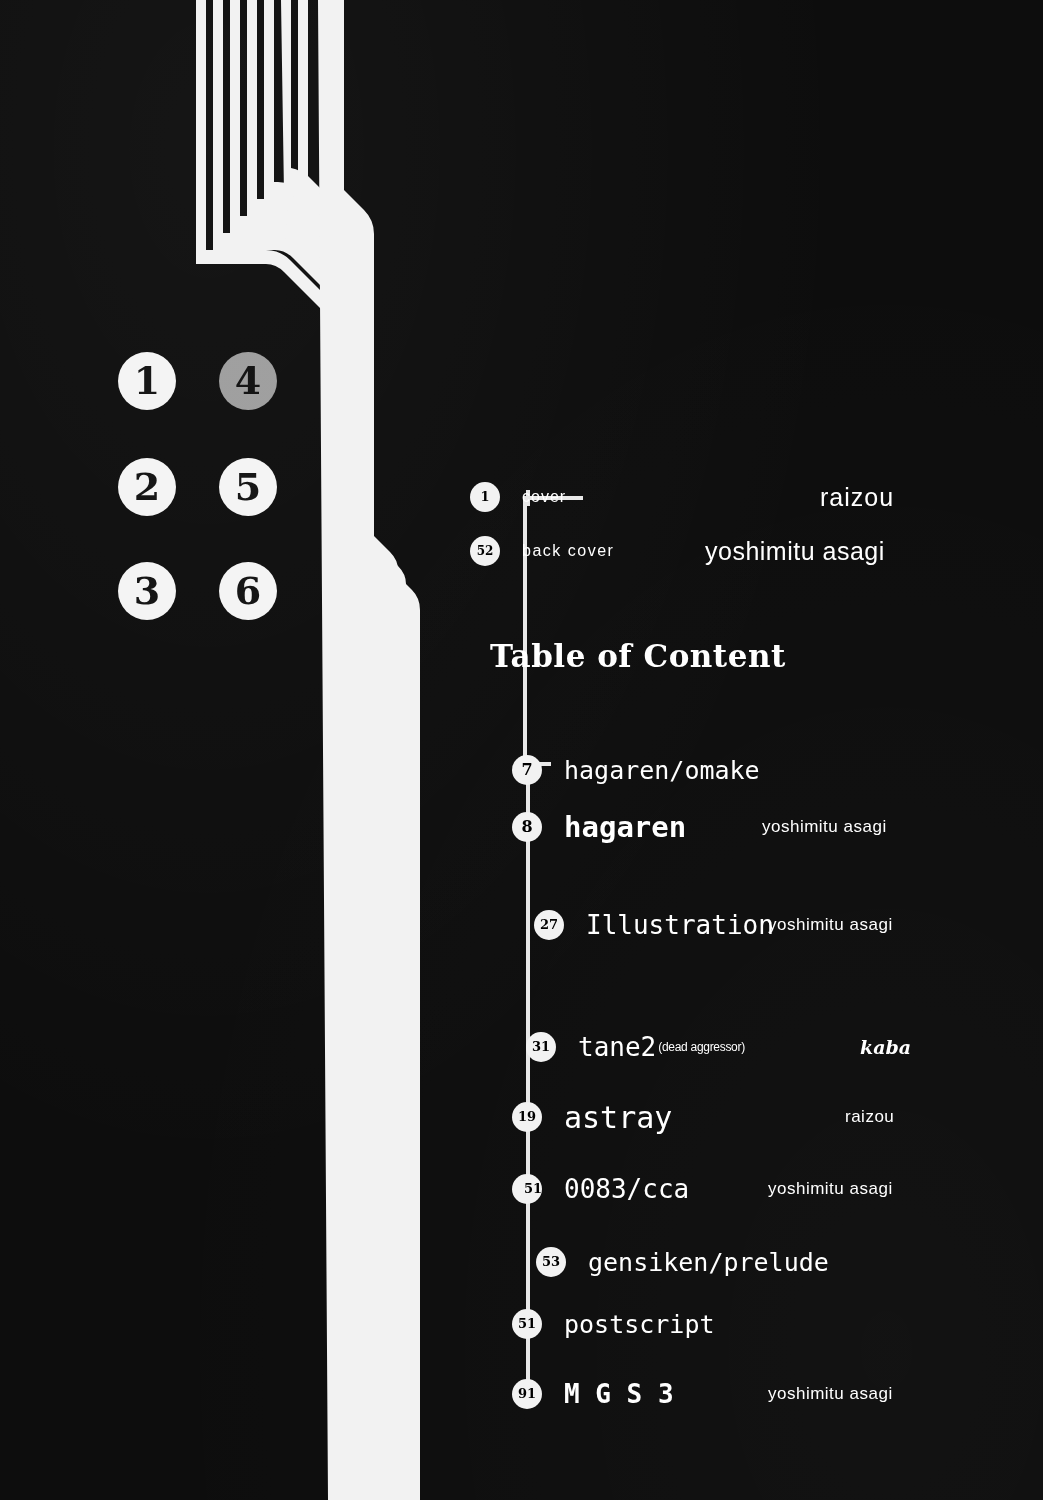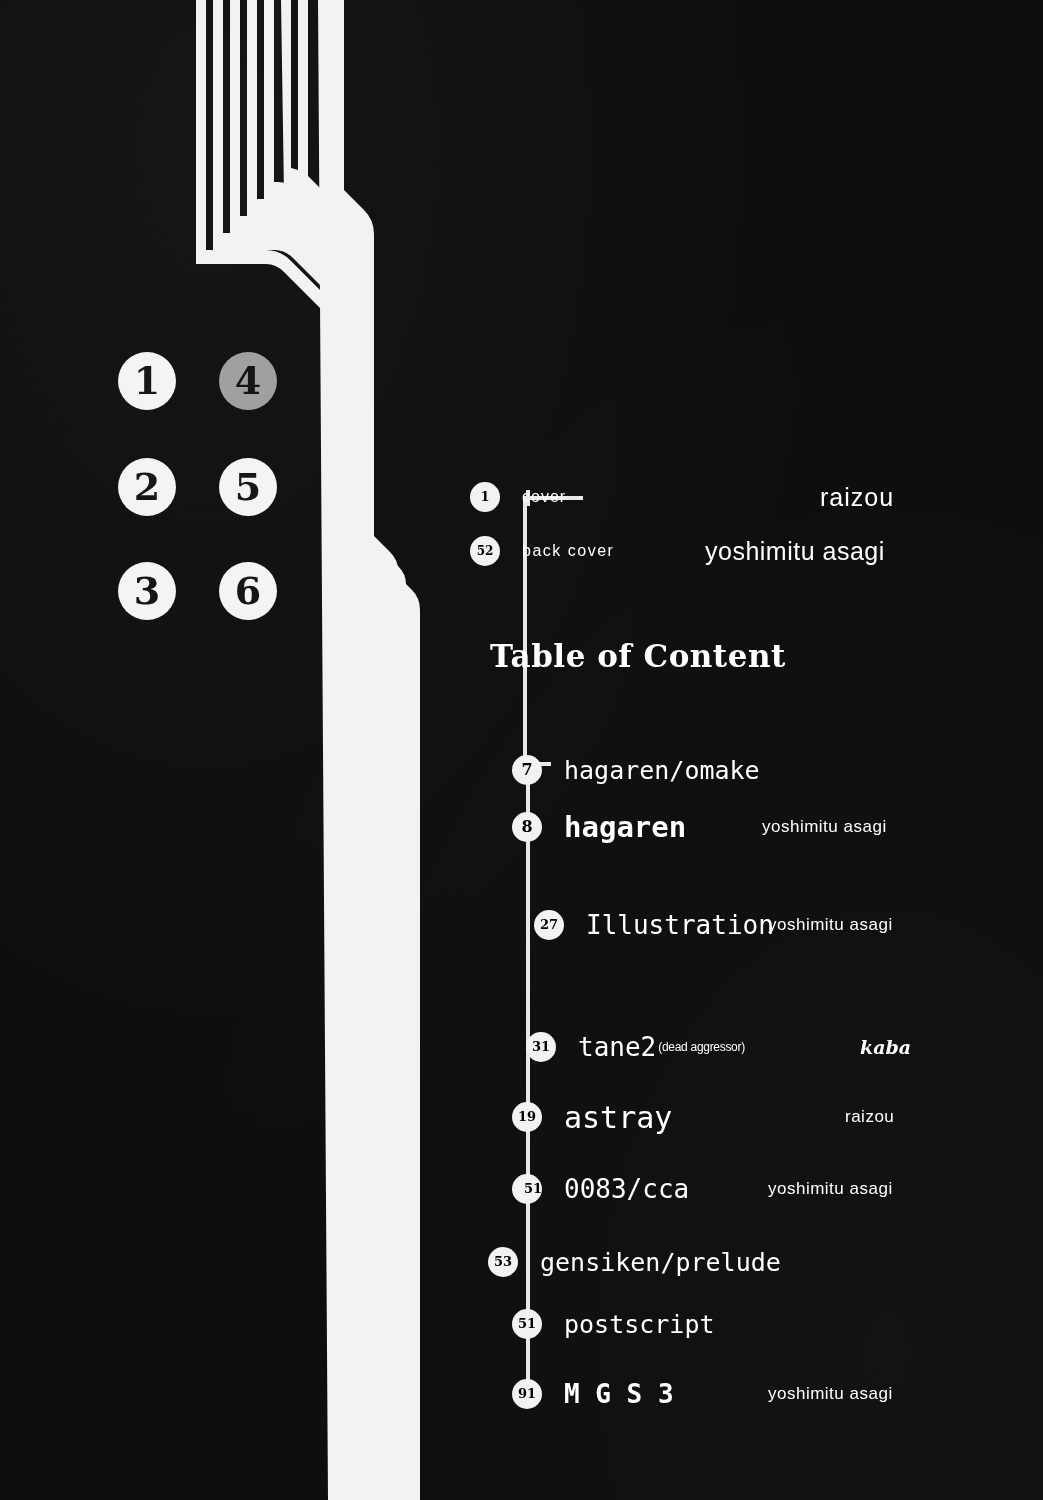--- a/index.html
+++ b/index.html
@@ -199,21 +199,21 @@
       <div class="author t-sans" style="left:375px; font-size:17px; letter-spacing:0.5px;">raizou</div>
     </div>
 
     <div class="row" style="top:732px;">
       <div class="num small" style="margin-left:42px;text-align:right;">51</div>
       <div class="title t-mono" style="font-size:26px;">0083/cca</div>
       <div class="author t-sans" style="left:298px; font-size:17px; letter-spacing:0.5px;">yoshimitu asagi</div>
     </div>
 
     <div class="row" style="top:805px;">
-      <div class="num small" style="margin-left:18px;">53</div>
+      <div class="num small" style="margin-left:66px;">53</div>
       <div class="title t-mono" style="font-size:25px;">gensiken/prelude</div>
     </div>
 
     <div class="row" style="top:867px;">
       <div class="num small" style="margin-left:42px;">51</div>
       <div class="title t-mono" style="font-size:25px;">postscript</div>
     </div>
 
     <div class="row" style="top:937px;">
       <div class="num small" style="margin-left:42px;">91</div>

